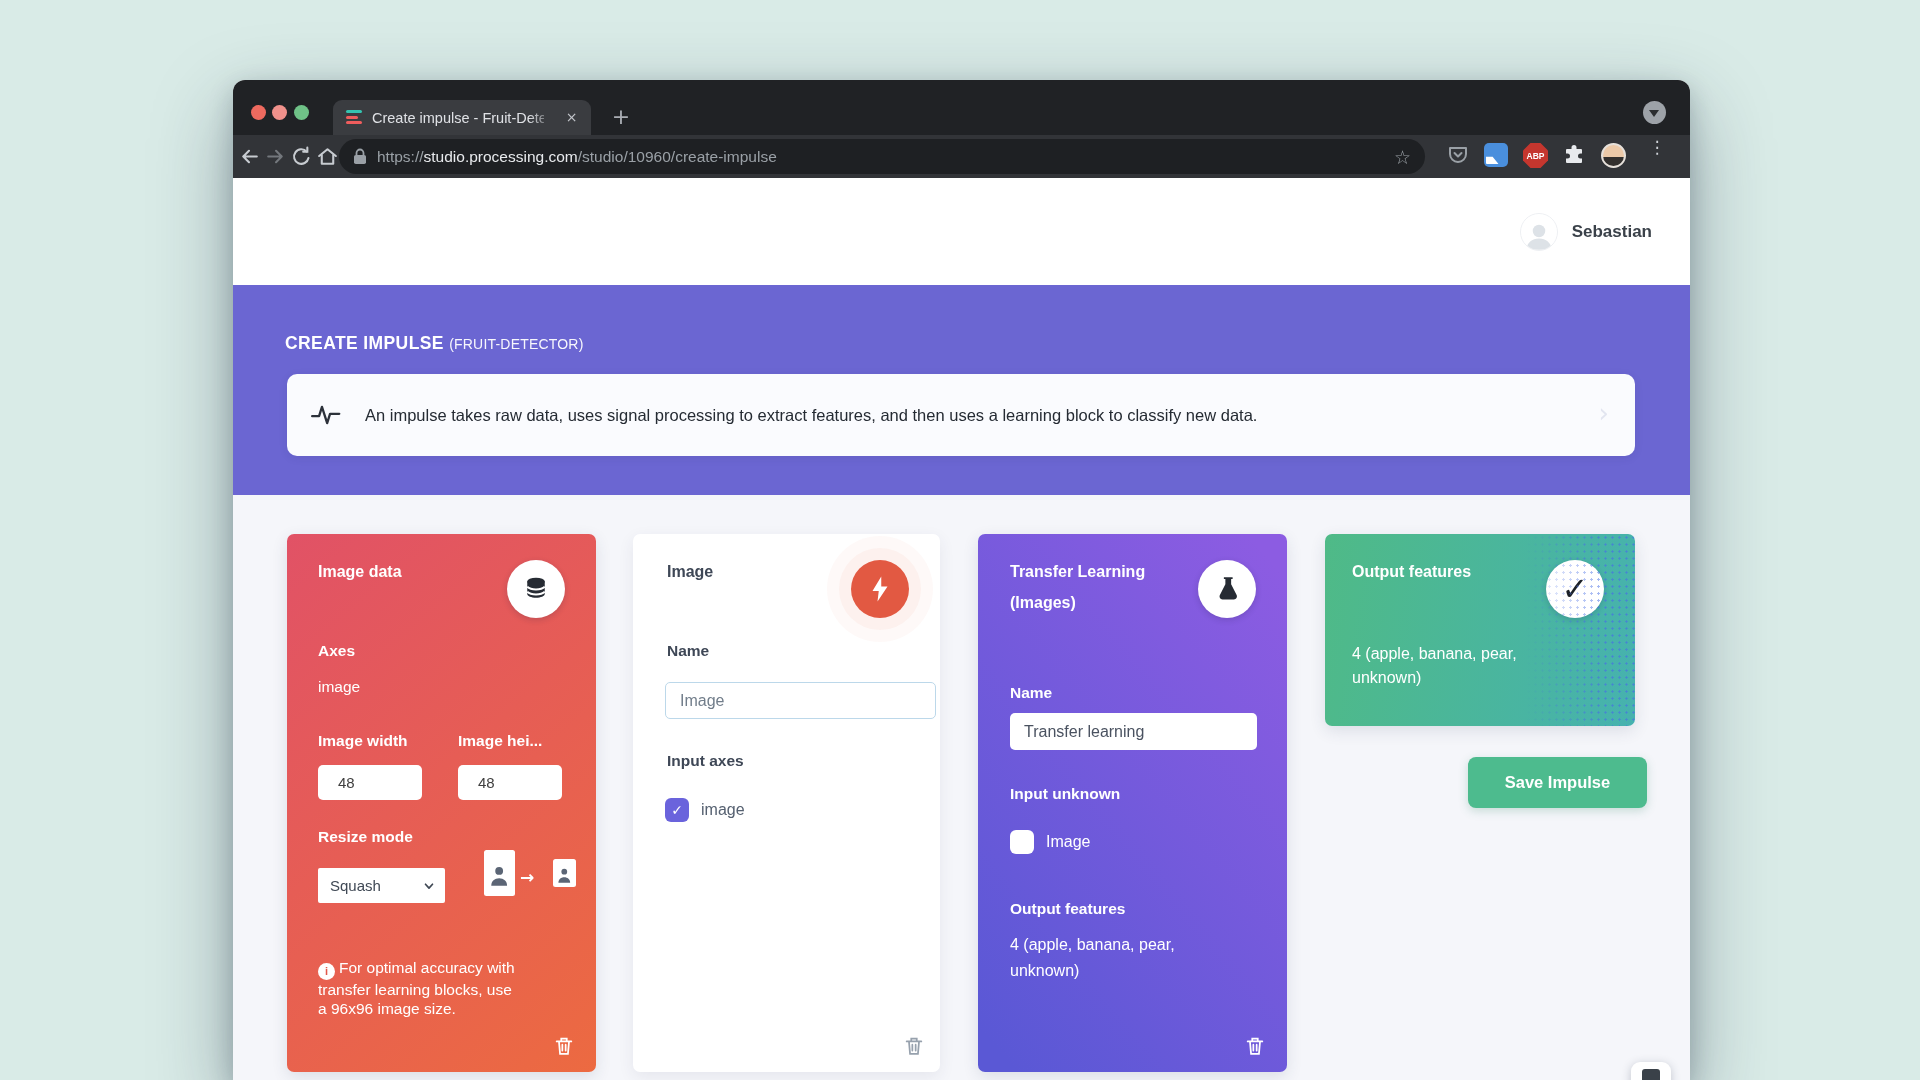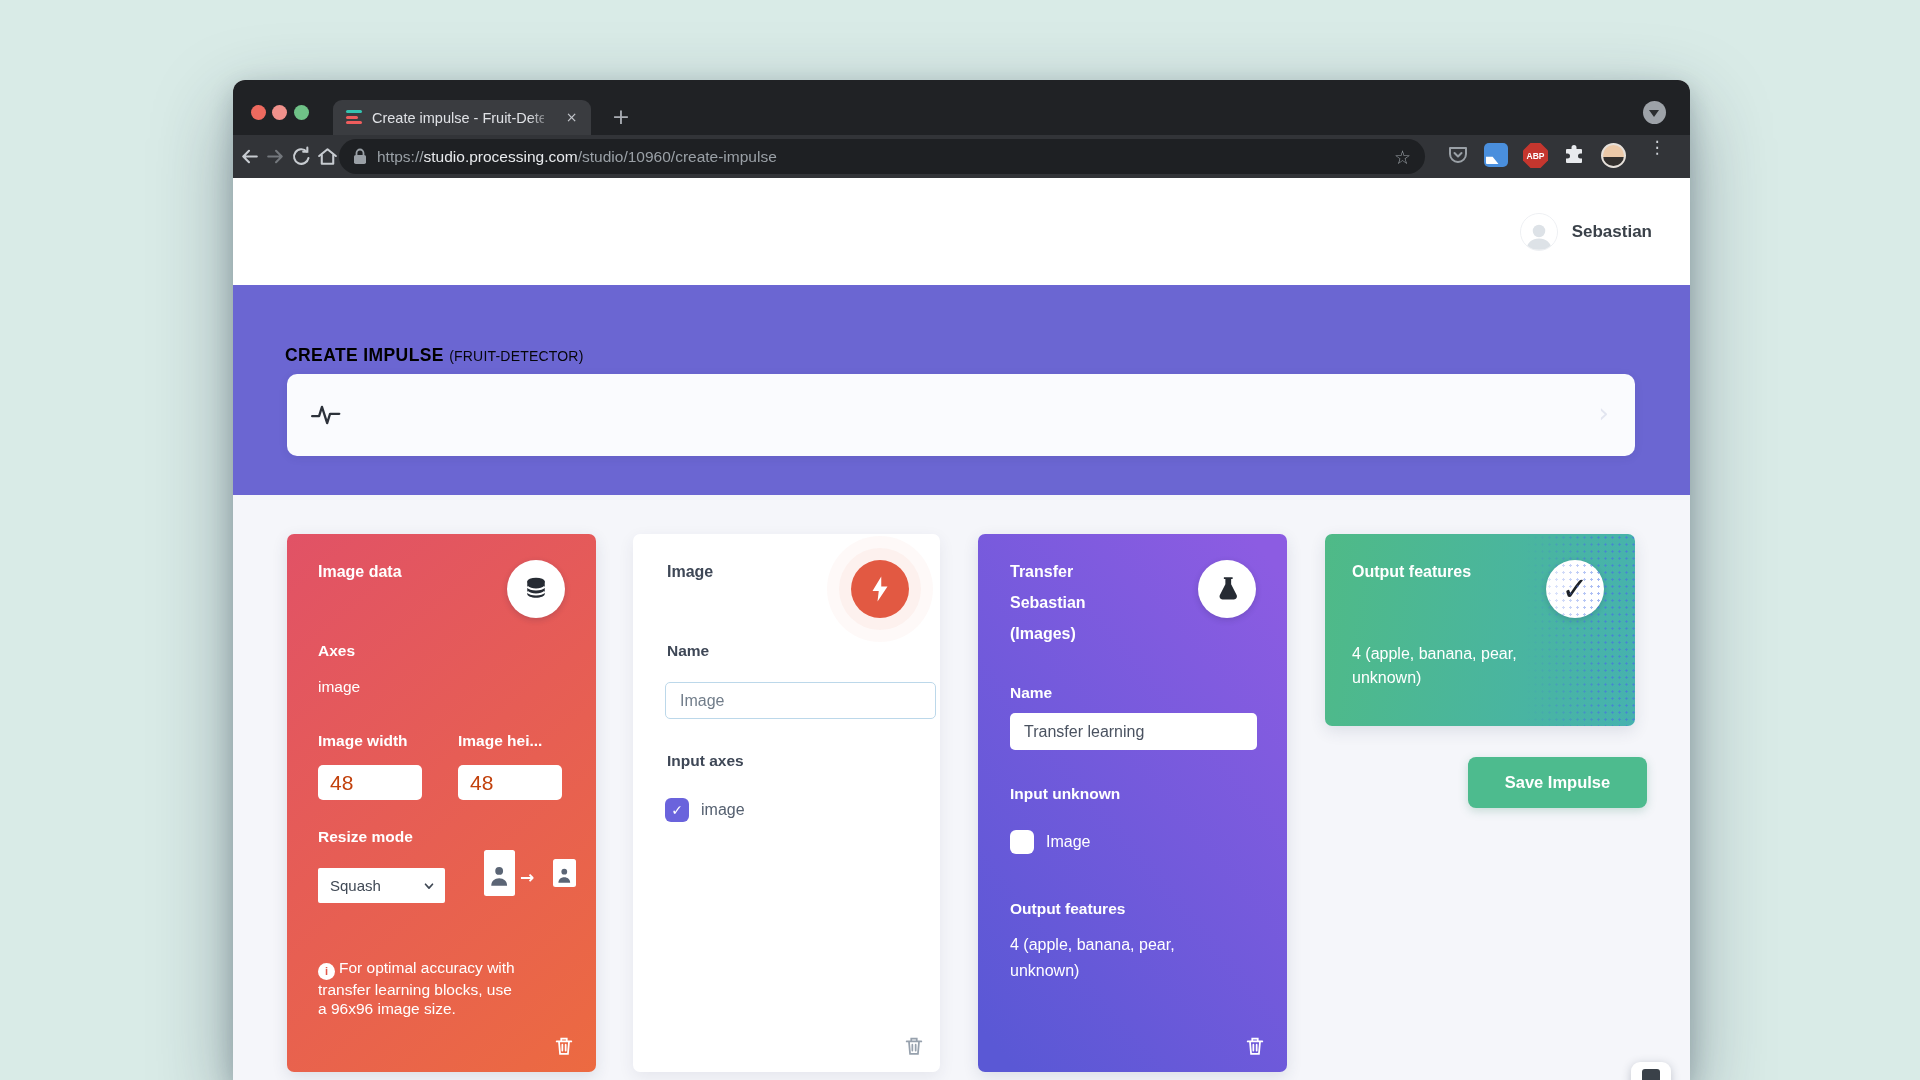--- a/index.html
+++ b/index.html
@@ -54,21 +54,21 @@
   
   .appheader{position:absolute;left:0;top:98px;width:100%;height:107px;background:#ffffff;}
   .burger{position:absolute;left:40px;top:141px;width:28px;height:26px;cursor:pointer;}
   .burger i{display:block;height:2.6px;background:#828a93;border-radius:2px;margin-bottom:8.4px;}
   .user{position:absolute;right:38px;top:0;height:100%;display:flex;align-items:center;cursor:pointer;}
   .uavatar{width:38px;height:38px;border-radius:50%;background:#fff;border:1.5px solid #eef0f3;overflow:hidden;display:flex;align-items:flex-end;justify-content:center;}
   .uname{font-size:17px;font-weight:bold;color:#3a4149;margin-left:14px;}
 
   
   .banner{position:absolute;left:0;top:205px;width:100%;height:210px;background:#6b66d2;}
-  .banner-title{position:absolute;left:52px;top:48px;color:#000000;font-size:17.5px;font-weight:bold;letter-spacing:.4px;margin-top:12px;}
+  .banner-title{position:absolute;left:52px;top:48px;color:#ffffff;font-size:17.5px;font-weight:bold;letter-spacing:.4px;}
   .banner-title small{font-size:14px;font-weight:normal;letter-spacing:.2px;opacity:.95;}
   .infobox{position:absolute;left:54px;top:89px;width:1348px;height:82px;background:#fafbfe;border-radius:10px;
        display:flex;align-items:center;box-shadow:0 2px 8px rgba(40,40,90,.10);}
   .infobox svg{width:30px;height:26px;margin-left:24px;flex:0 0 auto;}
   .infotext{font-size:16.5px;color:#252b33;margin-left:24px;}
   .infochev{position:absolute;right:26px;top:24px;font-size:26px;color:#e2e5f0;}
 
   
   .content{position:absolute;left:0;top:415px;width:100%;height:585px;background:#f5f6fa;}
   .card{position:absolute;border-radius:7px;box-shadow:0 5px 16px rgba(45,55,90,.12);}
@@ -83,22 +83,22 @@
   .c2 .ctitle{left:34px;}
   .c3 .ctitle{left:32px;width:140px;}
   .c4 .ctitle{left:27px;}
   .badge{position:absolute;top:26px;right:31px;width:58px;height:58px;border-radius:50%;background:#fff;
        display:flex;align-items:center;justify-content:center;box-shadow:0 2px 6px rgba(30,30,60,.18);}
   .badge.orange{background:#e25942;box-shadow:0 0 0 12px rgba(226,89,66,.05),0 0 0 24px rgba(226,89,66,.035);}
   .badge svg{width:30px;height:30px;}
   .badge .bigcheck{font-size:32px;font-weight:bold;color:#1c2127;line-height:1;}
   .lbl{position:absolute;font-size:15.5px;font-weight:bold;white-space:nowrap;}
   .val{position:absolute;font-size:15.5px;white-space:nowrap;}
-  .tbox{position:absolute;background:#fff;border:none;border-radius:5px;font-size:21px;color:#c2410c;
-       padding:0 12px;font-family:inherit;outline:none;}
+  .tbox{position:absolute;background:#fff;border:none;border-radius:5px;font-size:15px;color:#404040;
+       padding:0 20px;font-family:inherit;outline:none;}
   .c1 .lbl,.c1 .val{color:#fff;}
   .c2 .lbl{color:#3e4756;}
   .selbox{position:absolute;left:31px;top:334px;width:127px;height:35px;background:#fff;border-radius:2px;cursor:pointer;
        display:flex;align-items:center;padding:0 12px;font-size:15px;color:#3f4854;}
   .selbox svg{position:absolute;right:9px;width:14px;height:14px;}
   .resize-ill{position:absolute;left:197px;top:316px;width:92px;height:46px;}
   .rbox{position:absolute;background:#fff;border-radius:2.5px;display:flex;align-items:center;justify-content:center;}
   .rbox svg{width:72%;height:72%;margin-top:15%;}
   .rb1{left:0;top:0;width:31px;height:46px;}
   .rb2{right:0;top:9px;width:23px;height:28px;}
@@ -216,20 +216,21 @@
 
   <div class="banner">
     <div class="banner-title">
       <span>CREATE IMPULSE</span>
       <small>(FRUIT-DETECTOR)</small>
     </div>
     <div class="infobox">
       <svg viewBox="0 0 26 22">
           <path d="M1 12h6l2.5-8 4.5 14 2.5-8h8" stroke="#2c313a" stroke-width="2" fill="none" stroke-linecap="round" stroke-linejoin="round"></path>
         </svg>
+      <span class="infotext">An impulse takes raw data, uses signal processing to extract features, and then uses a learning block to classify new data.</span>
       <span class="infochev glyph">›</span>
     </div>
   </div>
 
   <div class="content">
 
     <div class="card c1">
       <div class="ctitle">Image data</div>
       <div class="badge">
         <svg viewBox="0 0 24 24">
@@ -287,21 +288,21 @@
       <span class="lbl" style="left:34px;top:218px">Input axes</span>
       <span class="checkbox cb-on glyph" style="left:32px;top:264px">✓</span>
       <span class="cblabel" style="left:68px;top:267px;color:#556070">image</span>
       <span class="trash" style="left:270px;top:500px;color:#97a1ad">
         <svg viewBox="0 0 24 24" fill="none" stroke="currentColor" stroke-width="1.9" stroke-linecap="round">
             <path d="M4 7h16M9 7V4h6v3M6.5 7l1.2 13.5h8.6L17.5 7M10.2 10.5v6.5M13.8 10.5v6.5"></path>
           </svg></span>
     </div>
 
     <div class="card c3">
-      <div class="ctitle">Transfer Sebastian (Images)</div>
+      <div class="ctitle">Transfer Learning (Images)</div>
       <div class="badge">
         <svg viewBox="0 0 24 24">
             <path fill="#262b33" d="M9.5 2.5h7V4h-1.2v4.2l4.4 8.6c.8 1.6-.35 3.5-2.1 3.5H8.4c-1.75 0-2.9-1.9-2.1-3.5l4.4-8.6V4H9.5z"></path>
           </svg>
         </div>
       <span class="lbl" style="left:32px;top:150px">Name</span>
       <input class="tbox" style="left: 32px; top: 179px; width: 247px; height: 37px; font-size: 16px; color: rgb(74, 82, 96); padding: 0px 14px;" value="Transfer learning">
       <span class="lbl" style="left:32px;top:251px">Input unknown</span>
       <span class="checkbox cb-off" style="left:32px;top:296px"></span>
       <span class="cblabel" style="left:68px;top:299px;color:#fff">Image</span>

